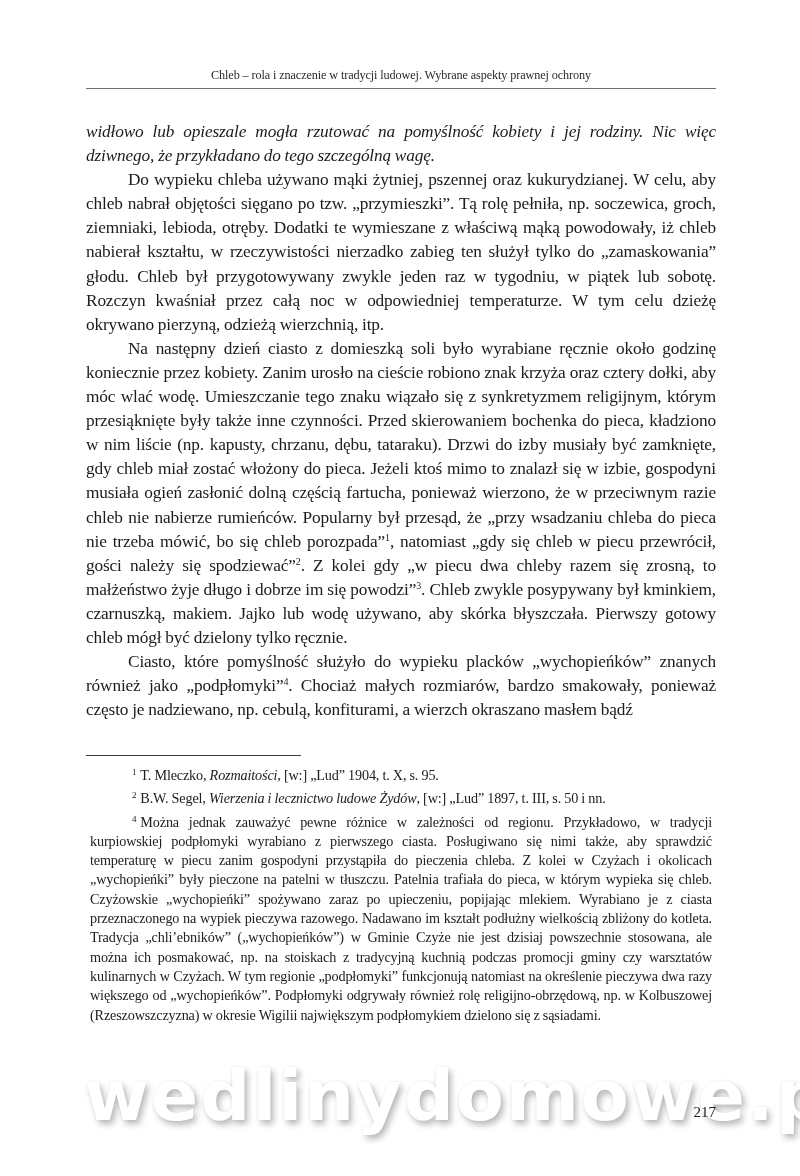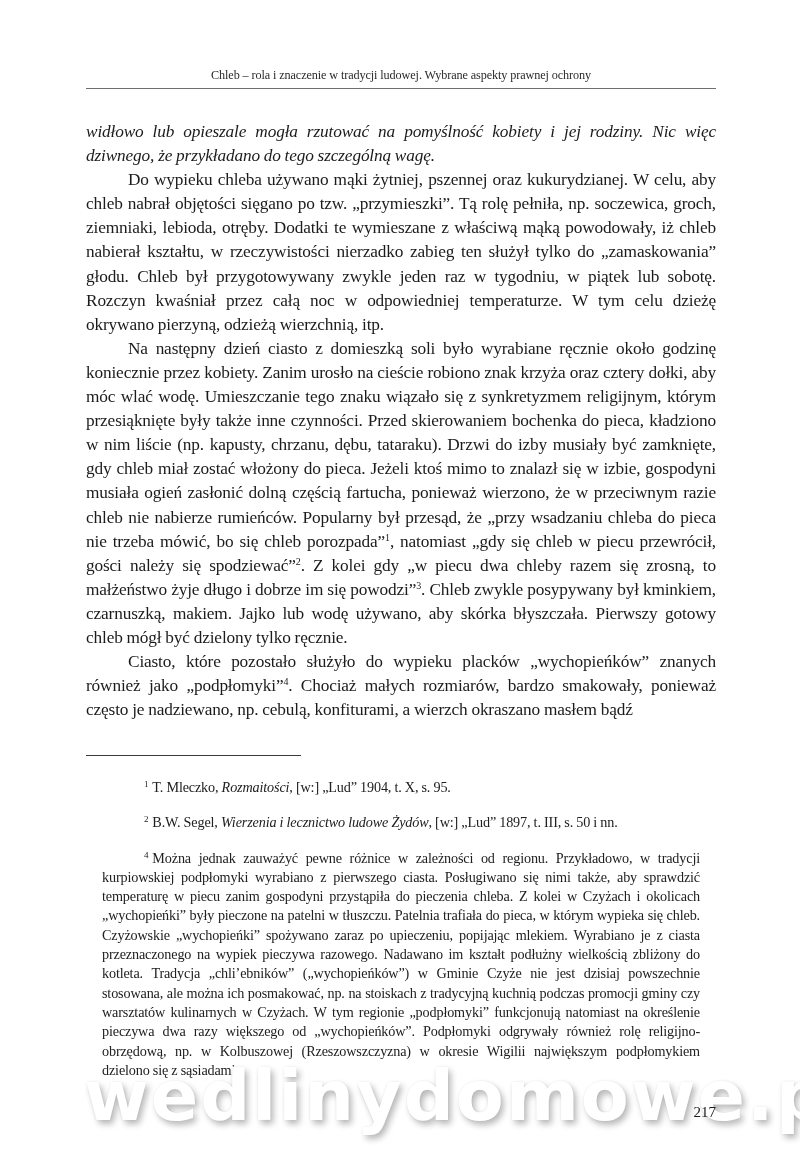--- a/index.html
+++ b/index.html
@@ -26,21 +26,21 @@
   sup { font-size: 10px; line-height: 0; vertical-align: 6px; }
   .fn-rule {
     position: absolute; left: 82px; width: 215px; top: 755px; height: 0;
     border-top: 1.4px solid #3a3a3a;
   }
   .footnotes {
     position: absolute; left: 82px; width: 630px; top: 762px;
     font-size: 14.2px; line-height: 19.3px; text-align: justify;
     letter-spacing: -0.15px; word-spacing: -0.2px; color: #202020;
   }
-  .footnotes p { margin: 16px; text-indent: 42px; }
+  .footnotes p { margin: 4px; text-indent: 42px; }
   .footnotes sup { font-size: 9px; vertical-align: 5px; margin-right: 4px; }
   .footnotes i { font-style: italic; }
   .watermark {
     position: absolute; left: 80px; top: 1056px; width: 640px;
     font-family: "DejaVu Sans", "Liberation Sans", sans-serif; font-weight: bold;
     font-size: 70px; letter-spacing: 2px; color: #ffffff;
     text-shadow: 3px 4px 6px rgba(0,0,0,0.28), 0 0 2px rgba(0,0,0,0.08);
     white-space: nowrap; line-height: 80px;
   }
   .page-number {
@@ -53,21 +53,21 @@
 
 <div class="page">
 
   <div class="running-head">Chleb – rola i znaczenie w tradycji ludowej. Wybrane aspekty prawnej ochrony</div>
   <div class="head-rule"></div>
 
   <div class="body-text">
     <p class="cont">widłowo lub opieszale mogła rzutować na pomyślność kobiety i jej rodziny. Nic więc dziwnego, że przykładano do tego szczególną wagę.</p>
     <p>Do wypieku chleba używano mąki żytniej, pszennej oraz kukurydzianej. W celu, aby chleb nabrał objętości sięgano po tzw. „przymieszki”. Tą rolę pełniła, np. soczewica, groch, ziemniaki, lebioda, otręby. Dodatki te wymieszane z właściwą mąką powodowały, iż chleb nabierał kształtu, w rzeczywistości nierzadko zabieg ten służył tylko do „zamaskowania” głodu. Chleb był przygotowywany zwykle jeden raz w tygodniu, w piątek lub sobotę. Rozczyn kwaśniał przez całą noc w odpowiedniej temperaturze. W tym celu dzieżę okrywano pierzyną, odzieżą wierzchnią, itp.</p>
     <p><span>Na następny dzień ciasto z domieszką soli było wyrabiane ręcznie około godzinę koniecznie przez kobiety. Zanim urosło na cieście robiono znak krzyża oraz cztery dołki, aby móc wlać wodę. Umieszczanie tego znaku wiązało się z synkretyzmem religijnym, którym przesiąknięte były także inne czynności. Przed skierowaniem bochenka do pieca, kładziono w nim liście (np. kapusty, chrzanu, dębu, tataraku). Drzwi do izby musiały być zamknięte, gdy chleb miał zostać włożony do pieca. Jeżeli ktoś mimo to znalazł się w izbie, gospodyni musiała ogień zasłonić dolną częścią fartucha, ponieważ wierzono, że w przeciwnym razie chleb nie nabierze rumieńców. Popularny był przesąd, że „przy wsadzaniu chleba do pieca nie trzeba mówić, bo się chleb porozpada”</span><sup>1</sup><span>, natomiast „gdy się chleb w piecu przewrócił, gości należy się spodziewać”</span><sup>2</sup><span>. Z kolei gdy „w piecu dwa chleby razem się zrosną, to małżeństwo żyje długo i dobrze im się powodzi”</span><sup>3</sup><span>. Chleb zwykle posypywany był kminkiem, czarnuszką, makiem. Jajko lub wodę używano, aby skórka błyszczała. Pierwszy gotowy chleb mógł być dzielony tylko ręcznie.</span></p>
-    <p><span>Ciasto, które pozostało służyło do wypieku placków „wychopieńków” znanych również jako „podpłomyki”</span><sup>4</sup><span>. Chociaż małych rozmiarów, bardzo smakowały, ponieważ często je nadziewano, np. cebulą, konfiturami, a wierzch okraszano masłem bądź</span></p>
+    <p><span>Ciasto, które pomyślność służyło do wypieku placków „wychopieńków” znanych również jako „podpłomyki”</span><sup>4</sup><span>. Chociaż małych rozmiarów, bardzo smakowały, ponieważ często je nadziewano, np. cebulą, konfiturami, a wierzch okraszano masłem bądź</span></p>
   </div>
 
   <div class="fn-rule"></div>
 
   <div class="footnotes">
     <p><sup>1</sup><span>T. Mleczko, </span><i>Rozmaitości</i><span>, [w:] „Lud” 1904, t. X, s. 95.</span></p>
     <p><sup>2</sup><span>B.W. Segel, </span><i>Wierzenia i lecznictwo ludowe Żydów</i><span>, [w:] „Lud” 1897, t. III, s. 50 i nn.</span></p>
     <p><sup>4</sup><span>Można jednak zauważyć pewne różnice w zależności od regionu. Przykładowo, w tradycji kurpiowskiej podpłomyki wyrabiano z pierwszego ciasta. Posługiwano się nimi także, aby sprawdzić temperaturę w piecu zanim gospodyni przystąpiła do pieczenia chleba. Z kolei w Czyżach i okolicach „wychopieńki” były pieczone na patelni w tłuszczu. Patelnia trafiała do pieca, w którym wypieka się chleb. Czyżowskie „wychopieńki” spożywano zaraz po upieczeniu, popijając mlekiem. Wyrabiano je z ciasta przeznaczonego na wypiek pieczywa razowego. Nadawano im kształt podłużny wielkością zbliżony do kotleta. Tradycja „chli’ebników” („wychopieńków”) w Gminie Czyże nie jest dzisiaj powszechnie stosowana, ale można ich posmakować, np. na stoiskach z tradycyjną kuchnią podczas promocji gminy czy warsztatów kulinarnych w Czyżach. W tym regionie „podpłomyki” funkcjonują natomiast na określenie pieczywa dwa razy większego od „wychopieńków”. Podpłomyki odgrywały również rolę religijno-obrzędową, np. w Kolbuszowej (Rzeszowszczyzna) w okresie Wigilii największym podpłomykiem dzielono się z sąsiadami.</span></p>
   </div>
 

